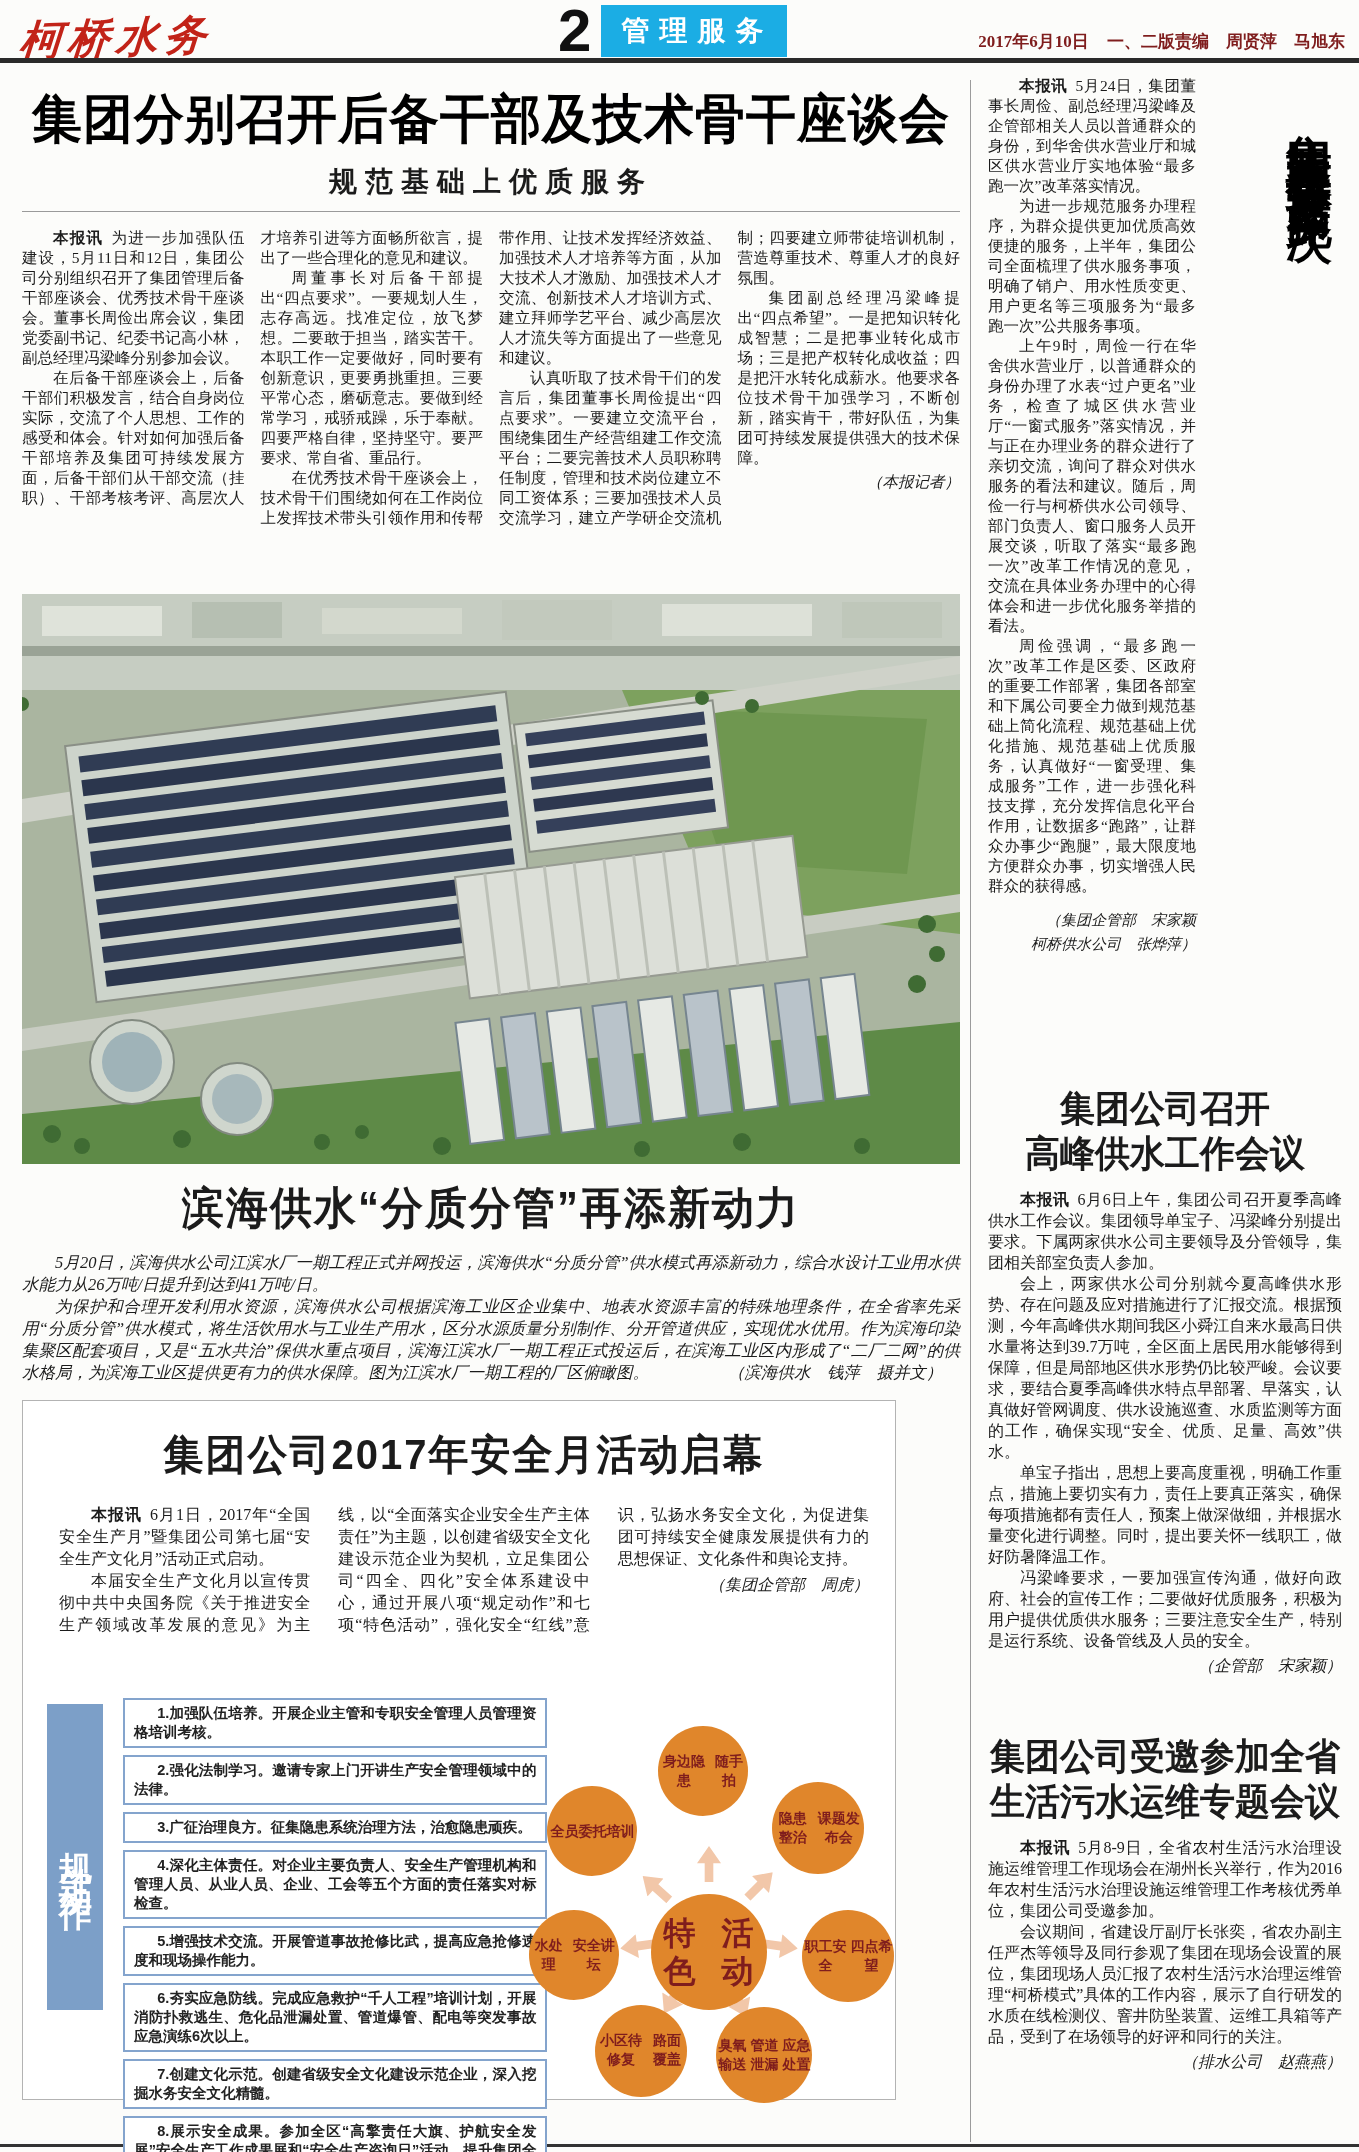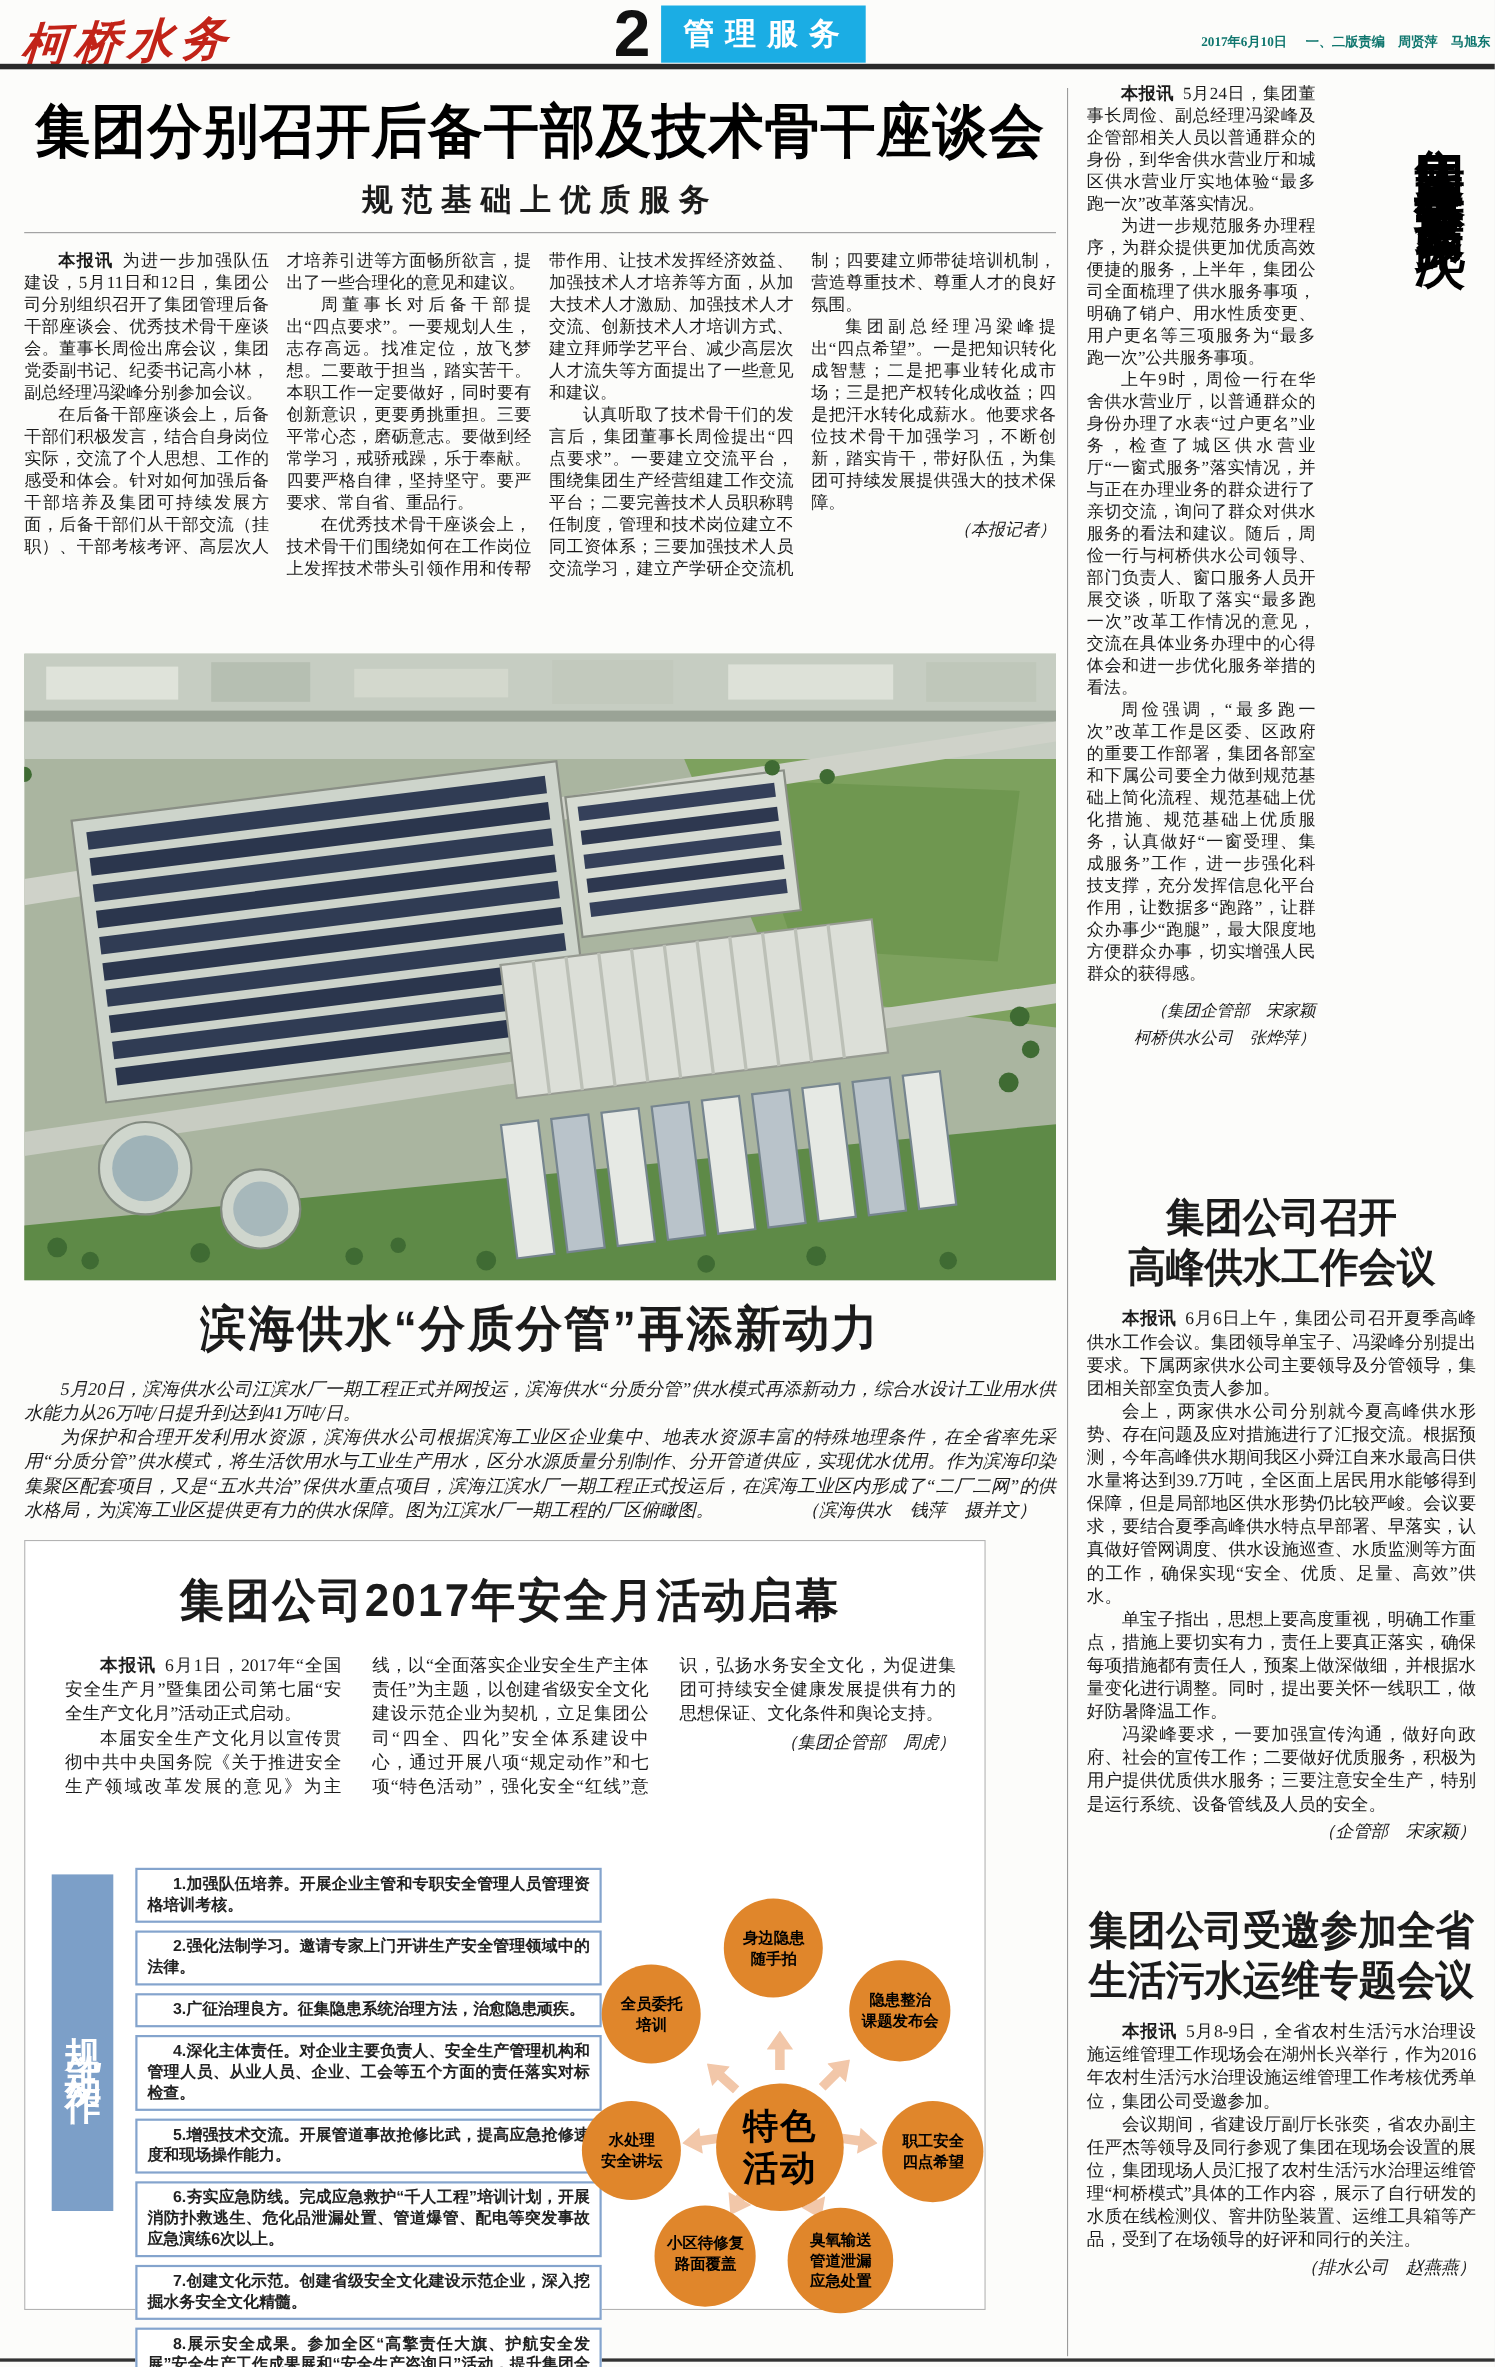--- a/index.html
+++ b/index.html
@@ -18,21 +18,21 @@
     letter-spacing:6px; transform:skewX(-6deg) rotate(-2deg);
   }
   .pageno-wrap { position:absolute; left:558px; top:0; display:flex; align-items:center; }
   .pageno { font-family:"Liberation Sans","DejaVu Sans",sans-serif; font-size:60px; font-weight:900; line-height:62px; color:#111; }
   .section-box {
     margin-left:10px; background:#1badе4; background:#1badE4; background:#1bade4;
     color:#fff; font-family:"Liberation Sans","DejaVu Sans",sans-serif;
     font-size:28px; font-weight:700; letter-spacing:10px; padding:7px 14px 7px 20px;
   }
   .dateline {
-    position:absolute; right:4px; top:30px; font-weight:700; font-size:12px; color:#0f766e;
+    position:absolute; right:14px; top:30px; font-weight:700; font-size:17px; color:#7f1d1d;
     font-family:"Liberation Serif","DejaVu Serif",serif;
   }
   .dateline span { margin-left:14px; }
   .masthead-rule { position:absolute; top:58px; left:0; width:100%; height:5px; background:#2a2a2a; }
 
   
   .v-divider { position:absolute; left:970px; top:80px; width:1px; height:2062px; background:#9b9b9b; }
   .bottom-rule { position:absolute; left:0; top:2144px; width:100%; height:3px; background:#333; }
 
   
@@ -85,22 +85,22 @@
     letter-spacing:16px; display:flex; align-items:center; justify-content:center;
   }
   .reg-list { width:478px; margin-left:20px; }
   .reg-item {
     border:2px solid #84a4cd; background:#fff; margin-bottom:7px; padding:4px 9px;
     font-family:"Liberation Sans","DejaVu Sans",sans-serif; font-size:14.5px; font-weight:700;
     line-height:19px; text-align:justify; text-indent:1.6em; word-break:break-all; color:#222;
   }
   .diagram { position:relative; width:378px; height:428px; margin-left:4px; }
   .circle {
-    position:absolute; border-radius:50%; background:#e0862b; color:#000000;
-    display:flex; flex-direction:column; align-items:center; justify-content:center;
+    position:absolute; border-radius:50%; background:#e0862b; color:#7f1d1d;
+    display:flex; flex-direction:row; align-items:center; justify-content:center;
     text-align:center; font-family:"Liberation Sans","DejaVu Sans",sans-serif; font-weight:700;
   }
   .circle.center { left:100px; top:196px; width:116px; height:116px; font-size:32px; line-height:1.2; letter-spacing:2px;align-items:center; }
   .circle.node { font-size:14px; line-height:1.35; }
   .n0 { left:107px; top:28px;  width:90px; height:90px; }
   .n1 { left:221px; top:84px;  width:92px; height:92px; }
   .n2 { left:251px; top:212px; width:92px; height:92px; }
   .n3 { left:165px; top:309px; width:96px; height:96px; }
   .n4 { left:44px;  top:307px; width:92px; height:92px;font-family:Liberation Serif, serif; }
   .n5 { left:-22px; top:212px; width:90px; height:90px; }

